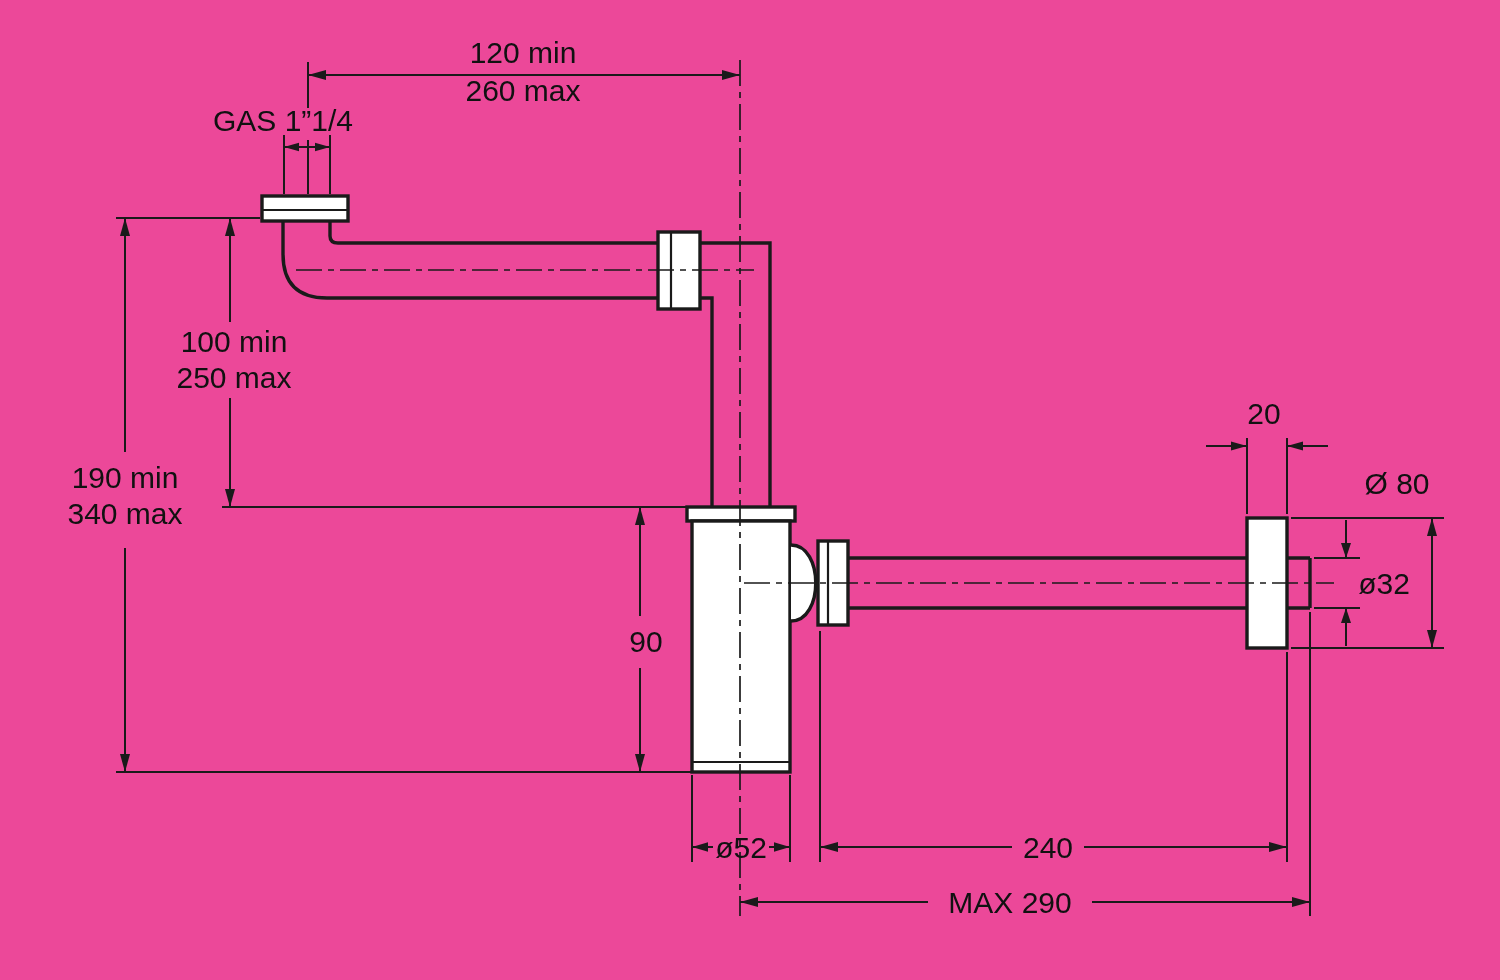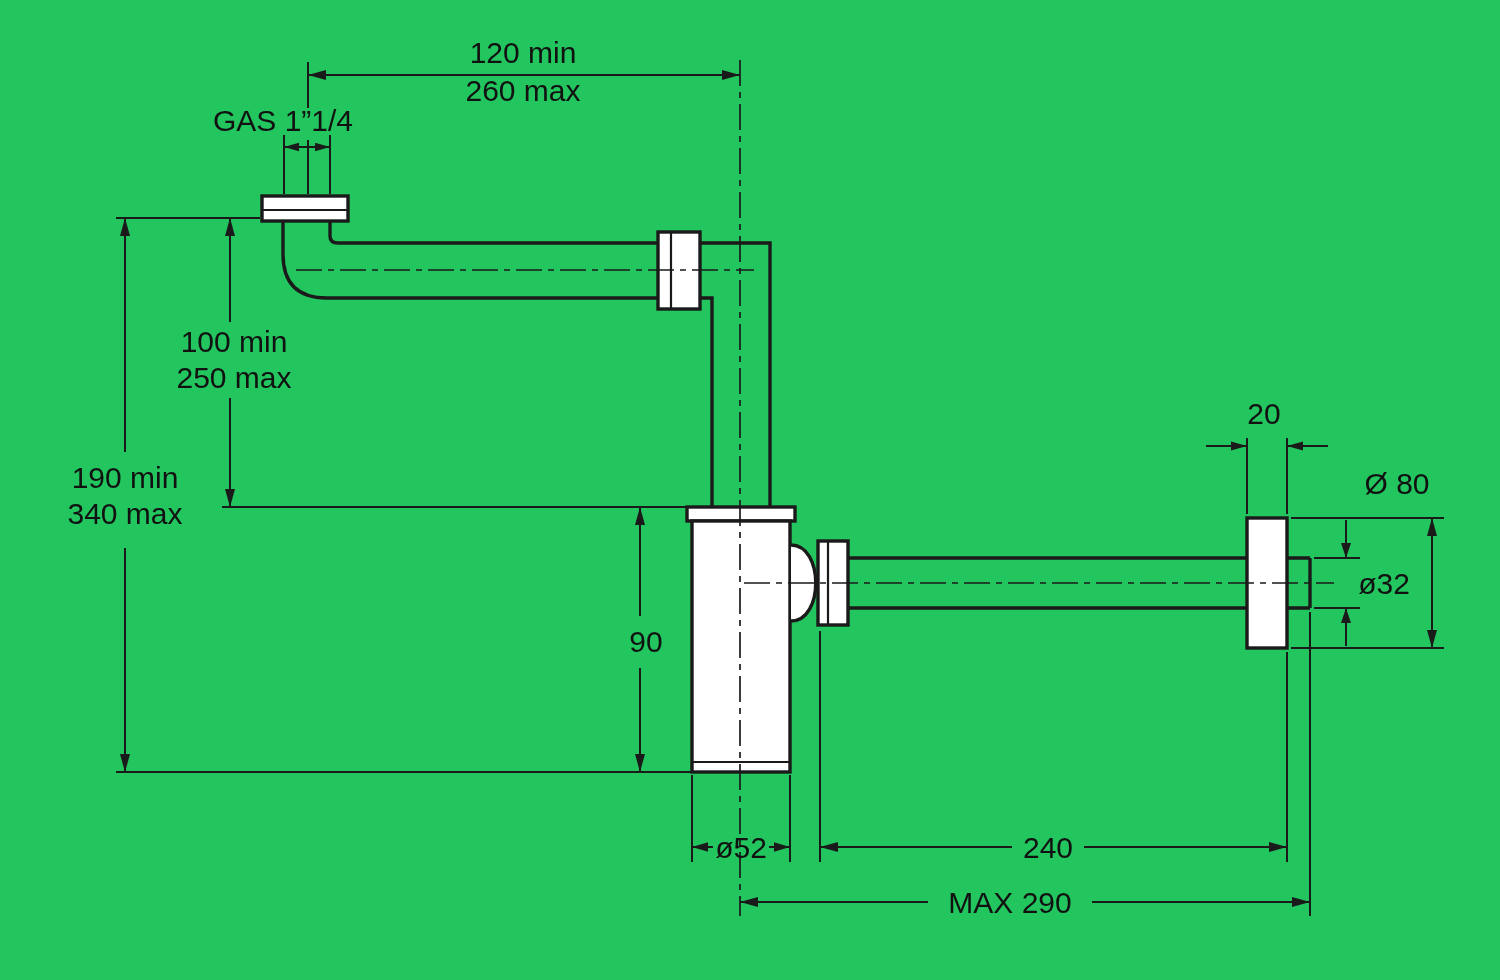--- a/index.html
+++ b/index.html
@@ -4,21 +4,21 @@
 <style>
   html, body {
     margin: 0;
     padding: 0;
     background: #ffffff;
   }
   .canvas {
     position: relative;
     width: 1500px;
     height: 980px;
-    background: #22c55e;
+    background: #ec4899;
     overflow: hidden;
   }
   svg {
     display: block;
     width: 1500px;
     height: 980px;
   }
   .outline {
     fill: none;
     stroke: #1a1a1a;

